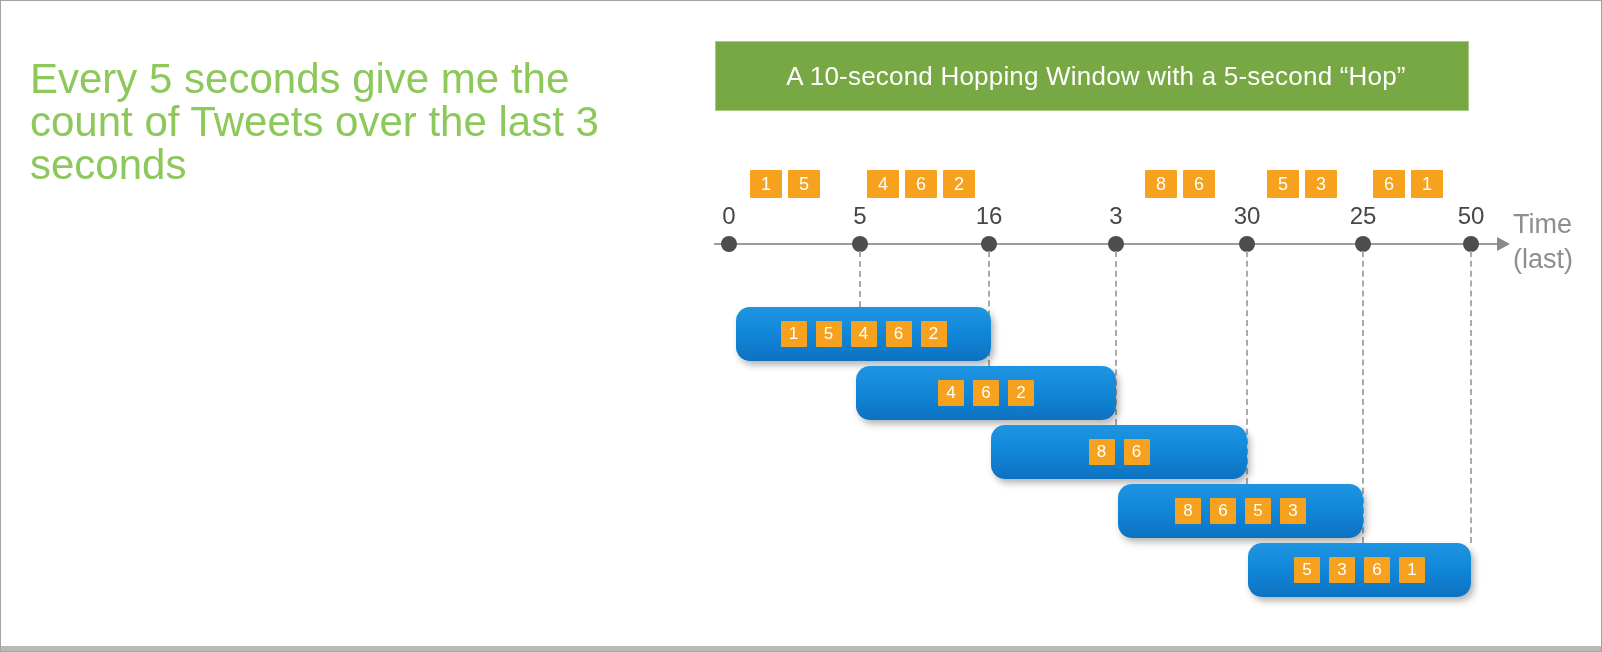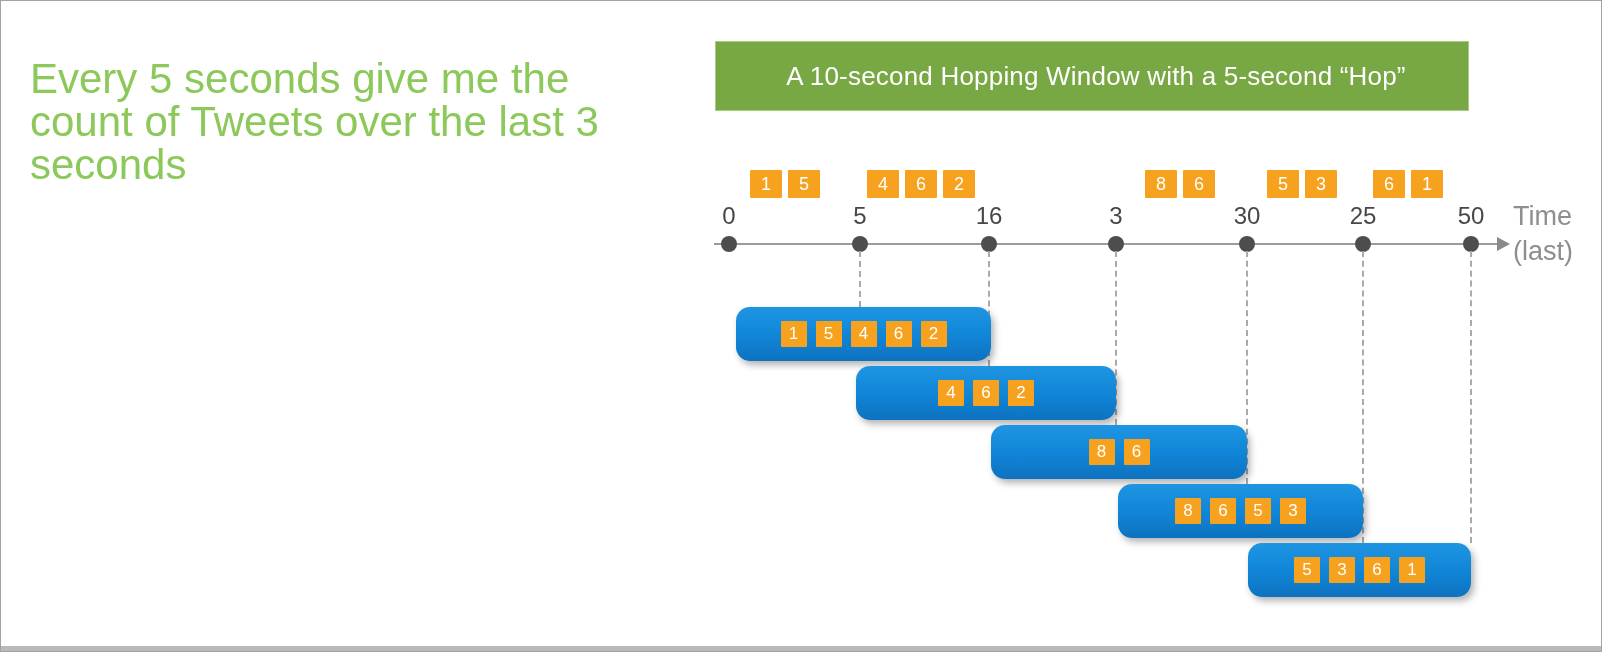--- a/index.html
+++ b/index.html
@@ -27,21 +27,21 @@
   .tl-arrow {
     position:absolute; left:1496px; top:236px; width:0; height:0;
     border-top:7px solid transparent; border-bottom:7px solid transparent;
     border-left:13px solid #8a8a8a;
   }
   .tick-label { position:absolute; top:201px; transform:translateX(-50%); font-size:24px; color:var(--tick-text,#474747); }
   .tick-dot {
     position:absolute; top:235px; width:16px; height:16px; border-radius:50%;
     background:var(--dot-gray,#4d4d4d); transform:translateX(-50%);
   }
-  .axis-caption { position:absolute; left:1512px; top:198px; font-size:27px; line-height:35px; color:var(--muted-text,#8e8e8e); }
+  .axis-caption { position:absolute; left:1512px; top:206px; font-size:27px; line-height:35px; color:var(--muted-text,#8e8e8e); }
 
   .dash { position:absolute; width:0; border-left:2px dashed #aaaaaa; z-index:1; }
 
   
   .chip {
     background:var(--chip-orange,#f7a21f); color:#ffffff;
     display:flex; align-items:center; justify-content:center;
     border-radius:1px;
   }
   .top-group { position:absolute; top:169px; display:flex; gap:6px; z-index:3; }

